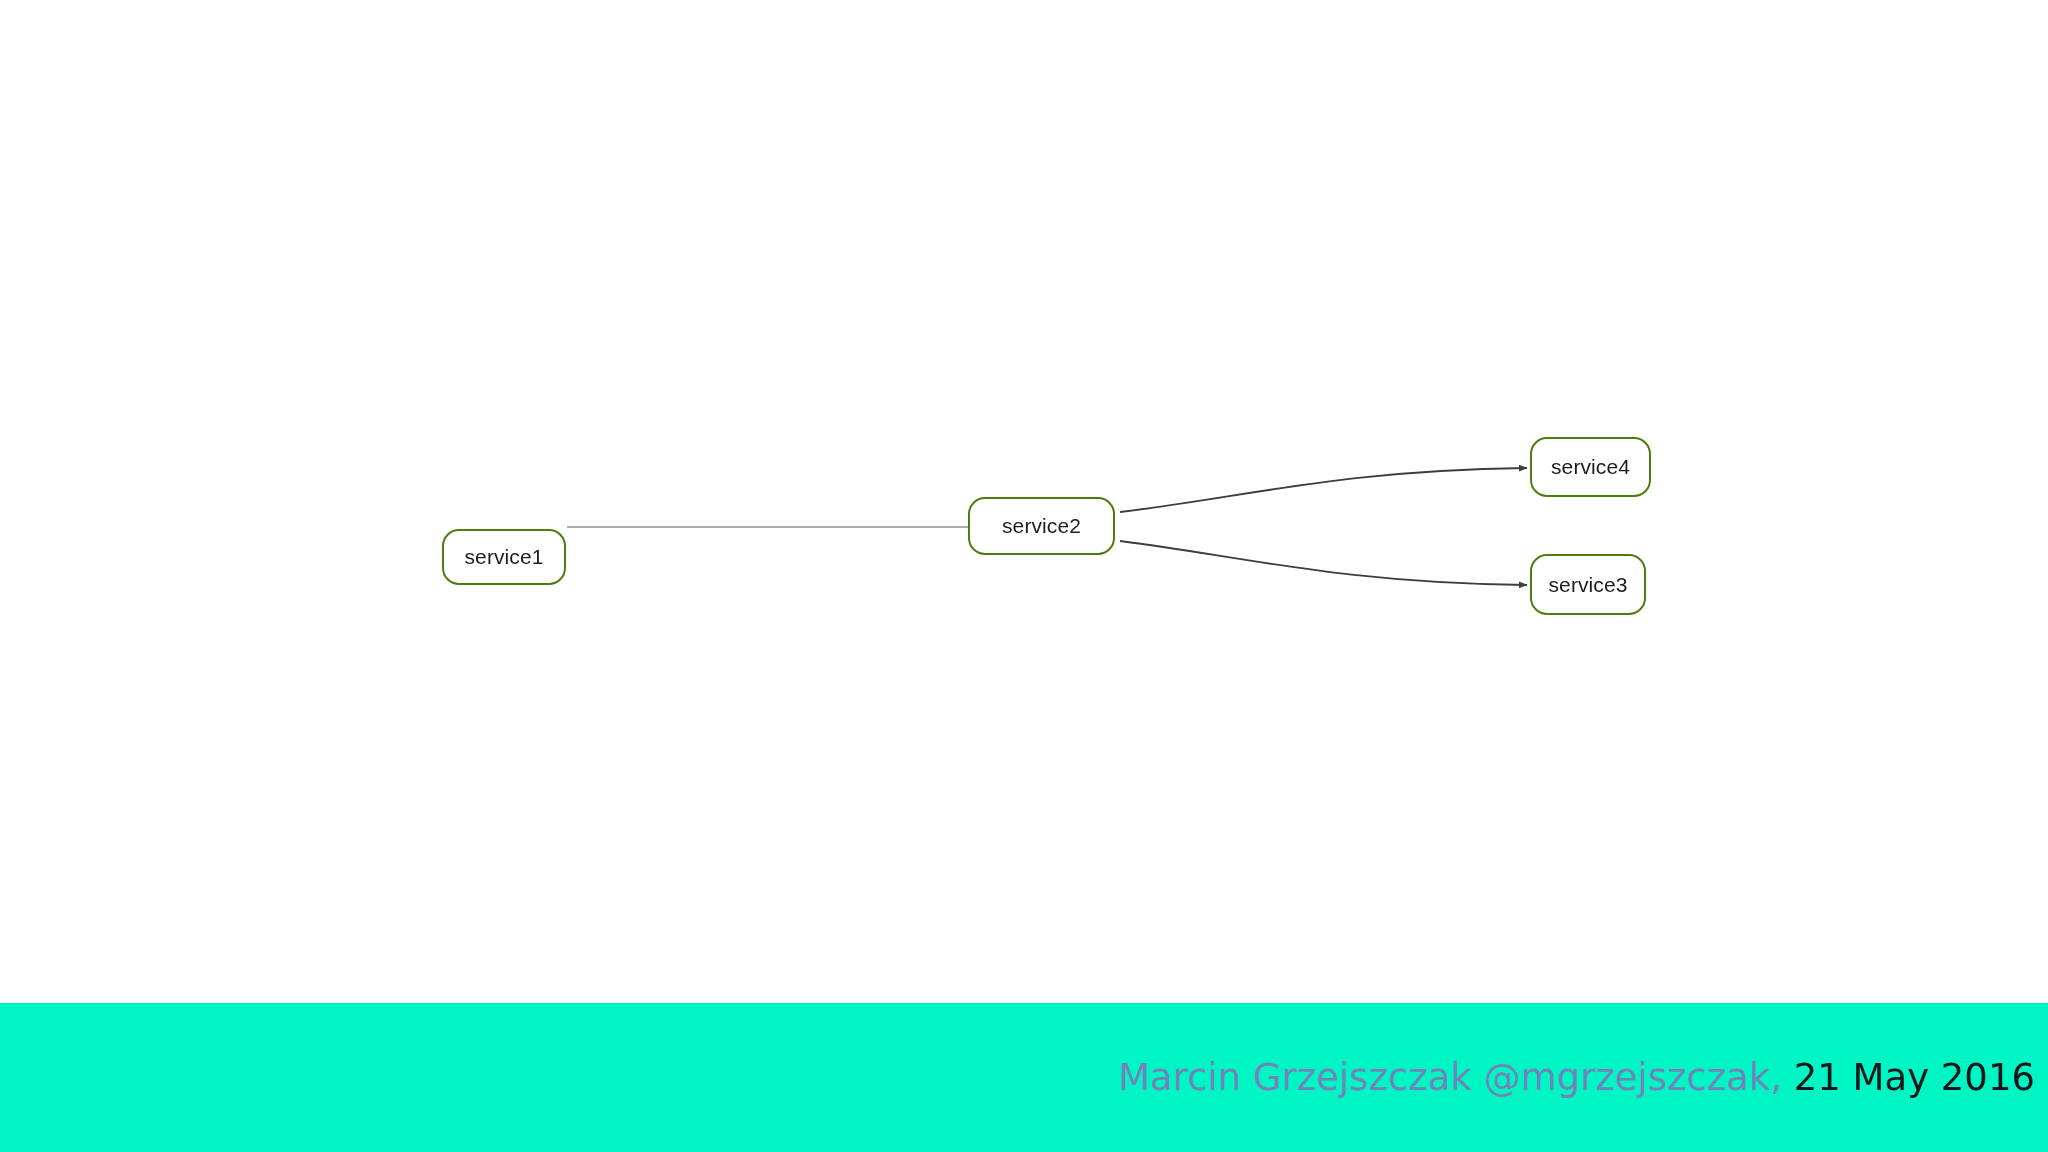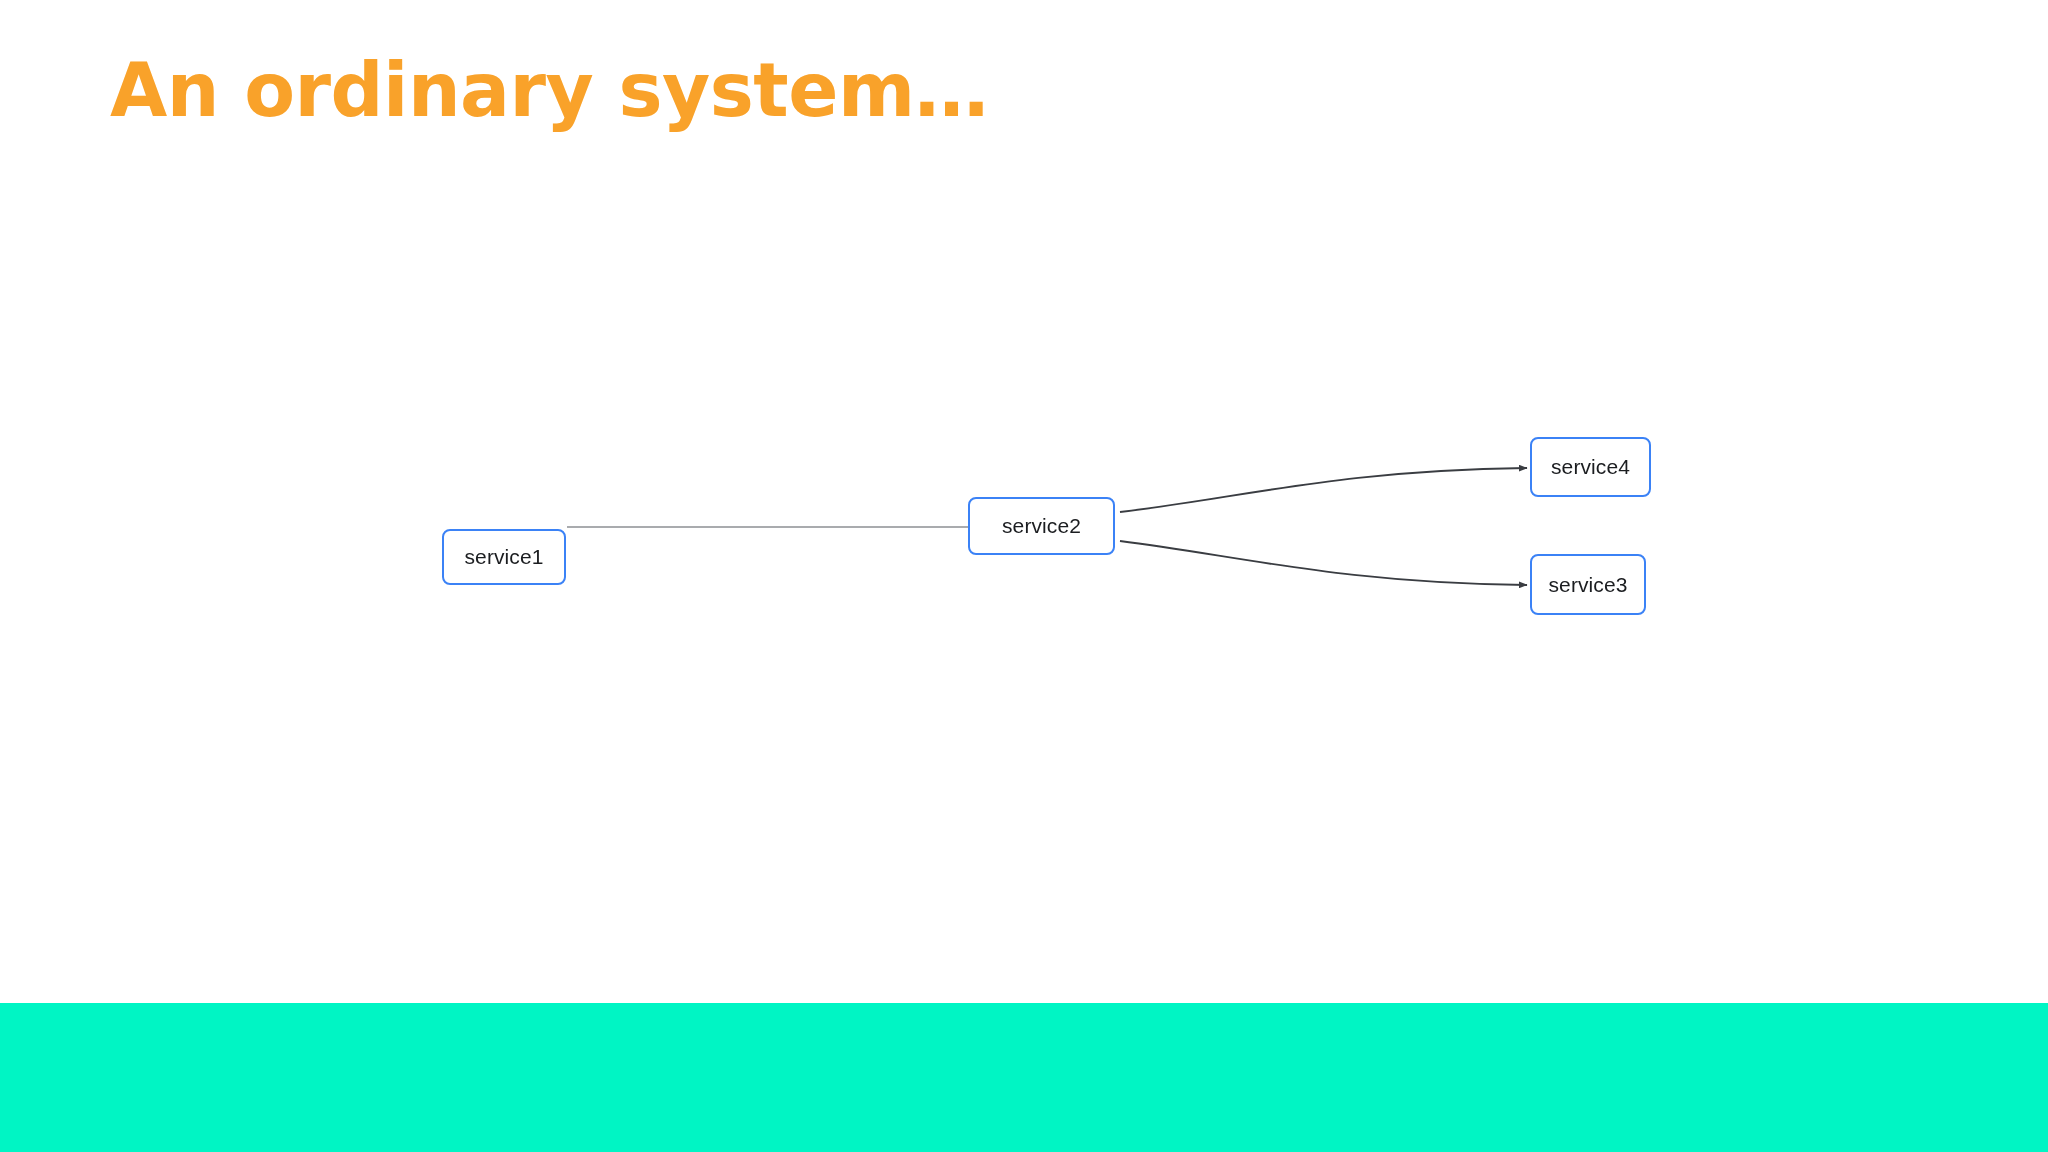--- a/index.html
+++ b/index.html
@@ -49,22 +49,22 @@
     left: 0;
     top: 0;
     width: 2048px;
     height: 1003px;
   }
 
   .node {
     position: absolute;
     box-sizing: border-box;
     background: #ffffff;
-    border: 2px solid #3b82f6;
-    border-radius: 8px;
+    border: 2px solid #4d7c0f;
+    border-radius: 17px;
     display: flex;
     align-items: center;
     justify-content: center;
     font-family: "Liberation Sans", sans-serif;
     font-size: 21px;
     color: #1b1d20;
     letter-spacing: 0.1px;
   }
 
   .node-service1 { left: 442px; top: 498px; width: 124px; height: 56px; margin-top: 31px; }
@@ -95,21 +95,20 @@
   }
   .footer-date {
     color: #13161a;
   }
 </style>
 </head>
 <body>
 
 <div class="slide">
 
-  <div class="slide-title">An ordinary system…</div>
 
   <div class="diagram">
 
     <svg class="diagram-svg" viewBox="0 0 2048 1003" xmlns="http://www.w3.org/2000/svg">
       <defs>
         <marker id="arrowhead" markerWidth="9" markerHeight="7" refX="8.4" refY="3.5" orient="auto" markerUnits="userSpaceOnUse">
           <path d="M0,0 L9,3.5 L0,7 z" fill="#3a3d42"></path>
         </marker>
       </defs>
 
@@ -133,14 +132,17 @@
     </div>
 
     <div class="node node-service3">
       <span>service3</span>
     </div>
 
   </div>
 
   <div class="footer-band"></div>
 
+  <div class="footer-text">
+    <span class="footer-author">Marcin Grzejszczak @mgrzejszczak,</span><span class="footer-date"> 21 May 2016</span>
+  </div>
 
 </div>
 
 </body></html>

